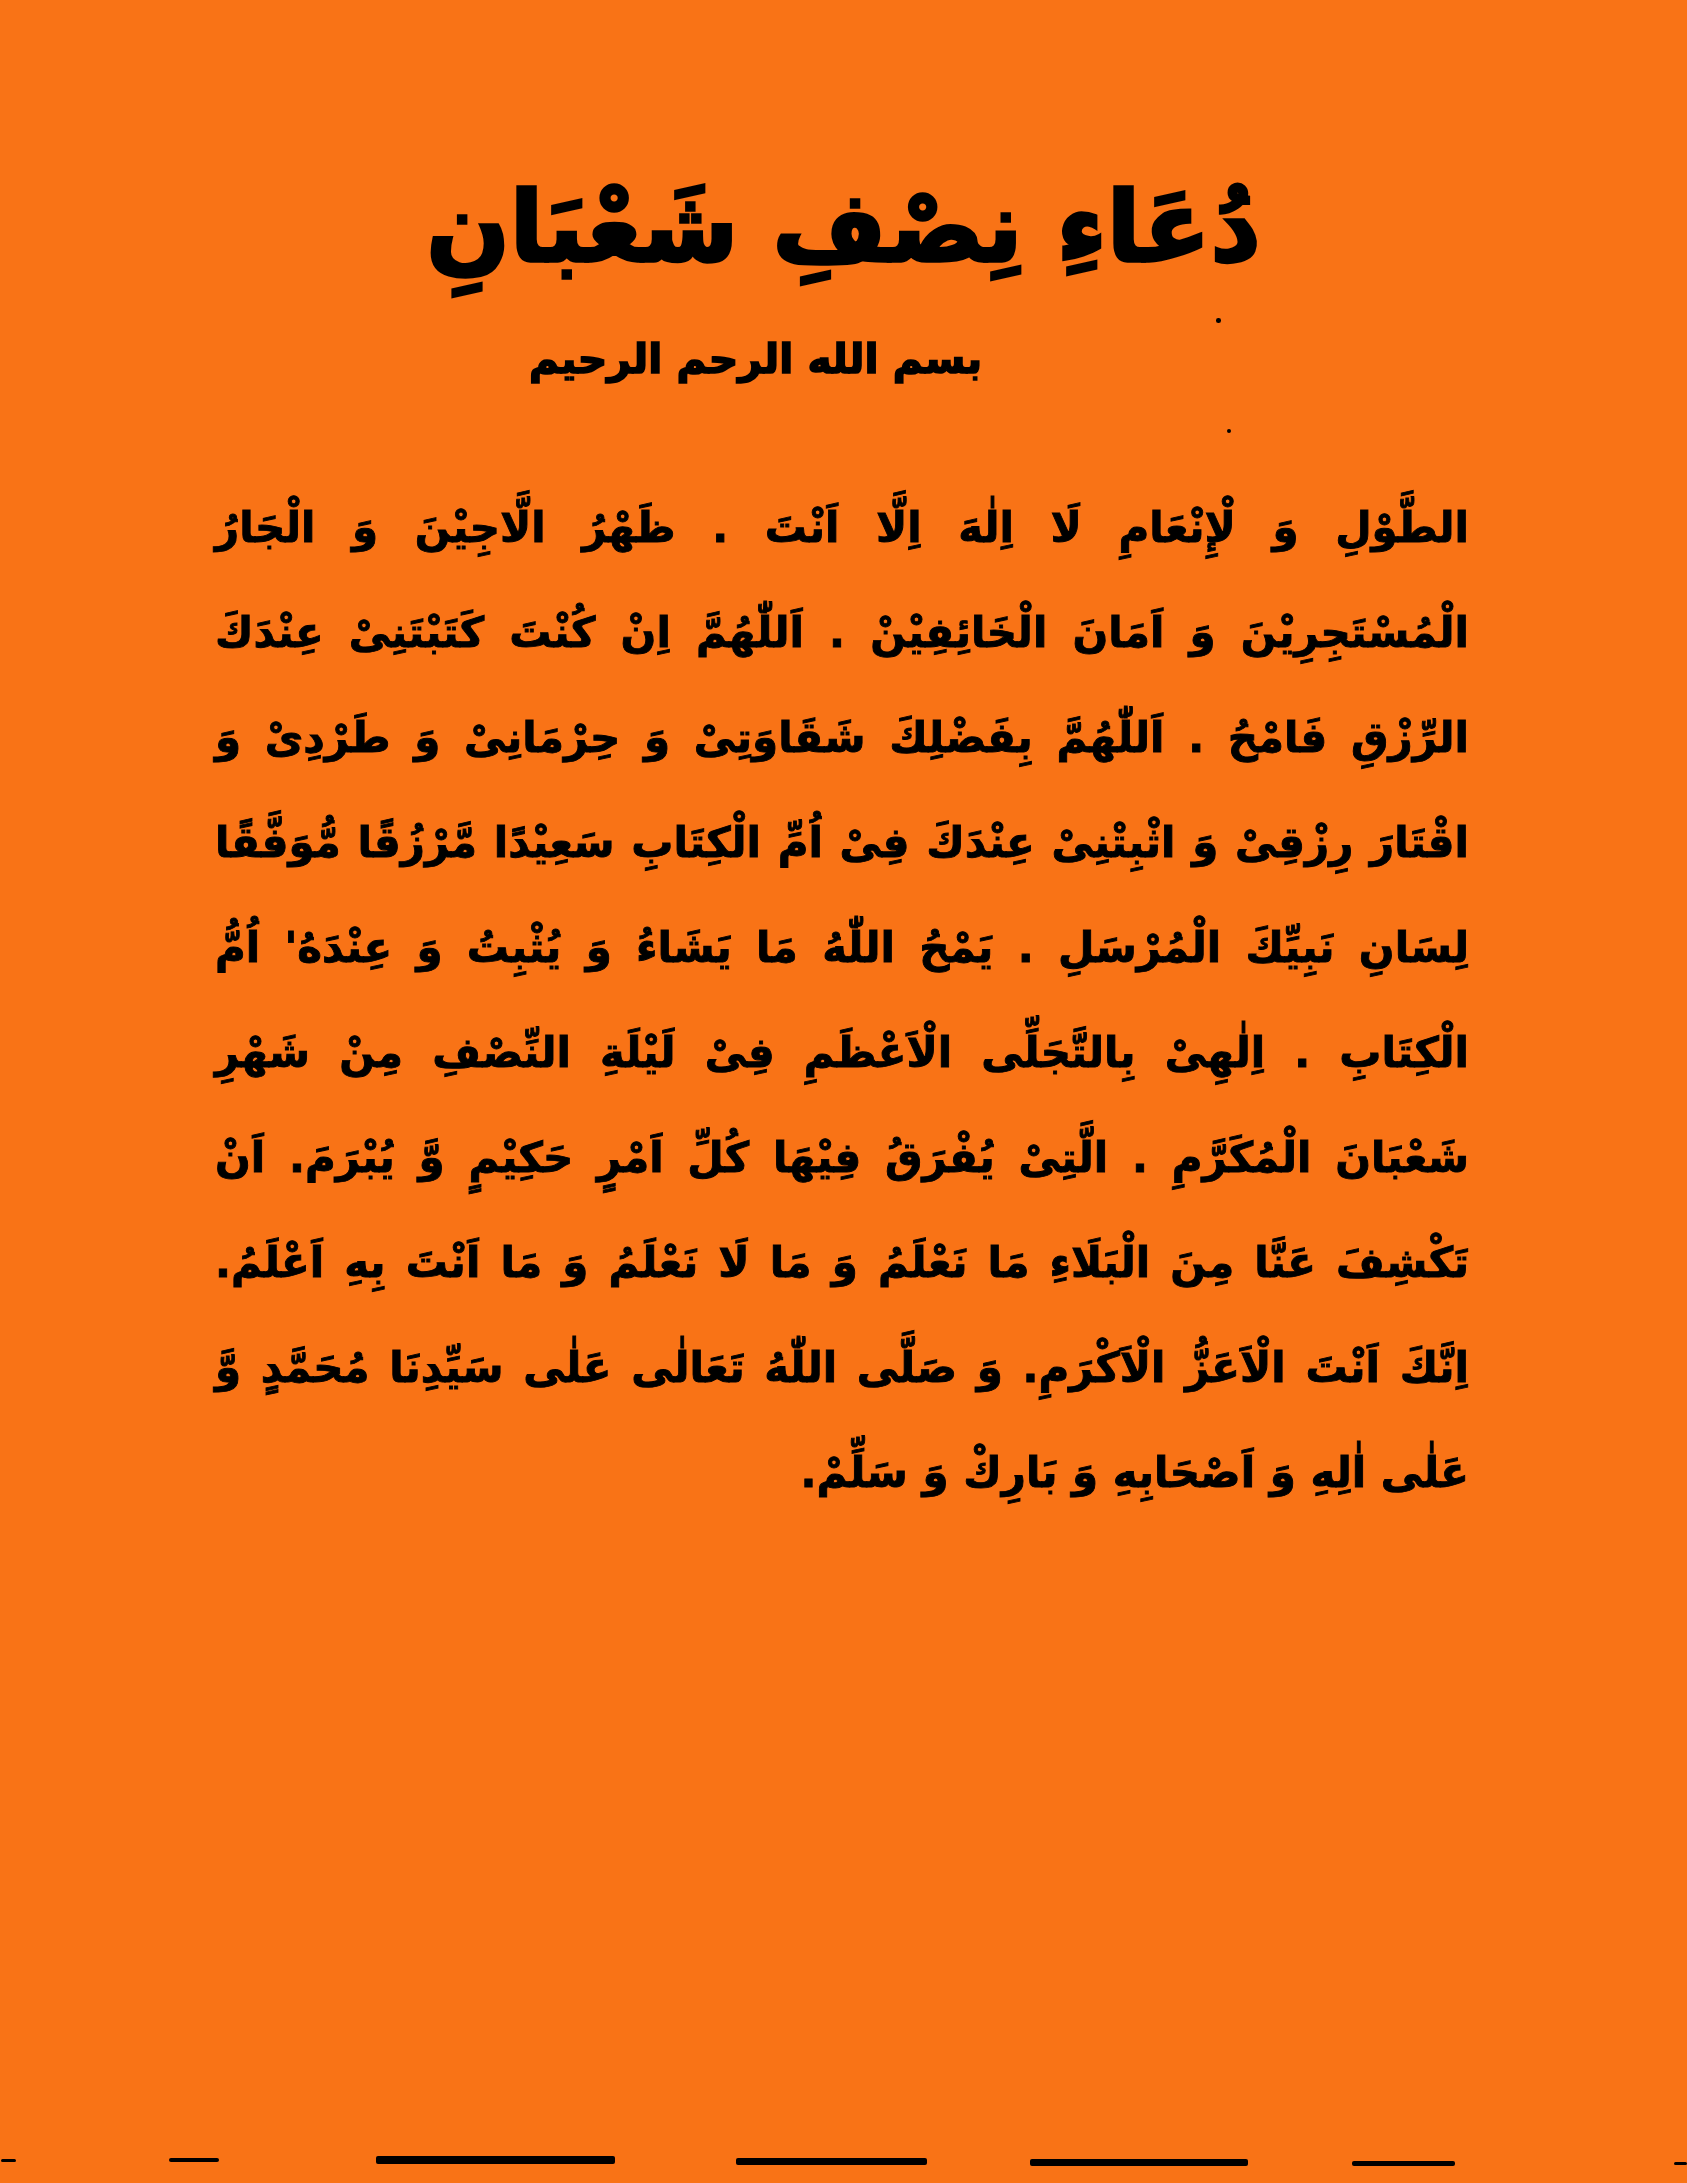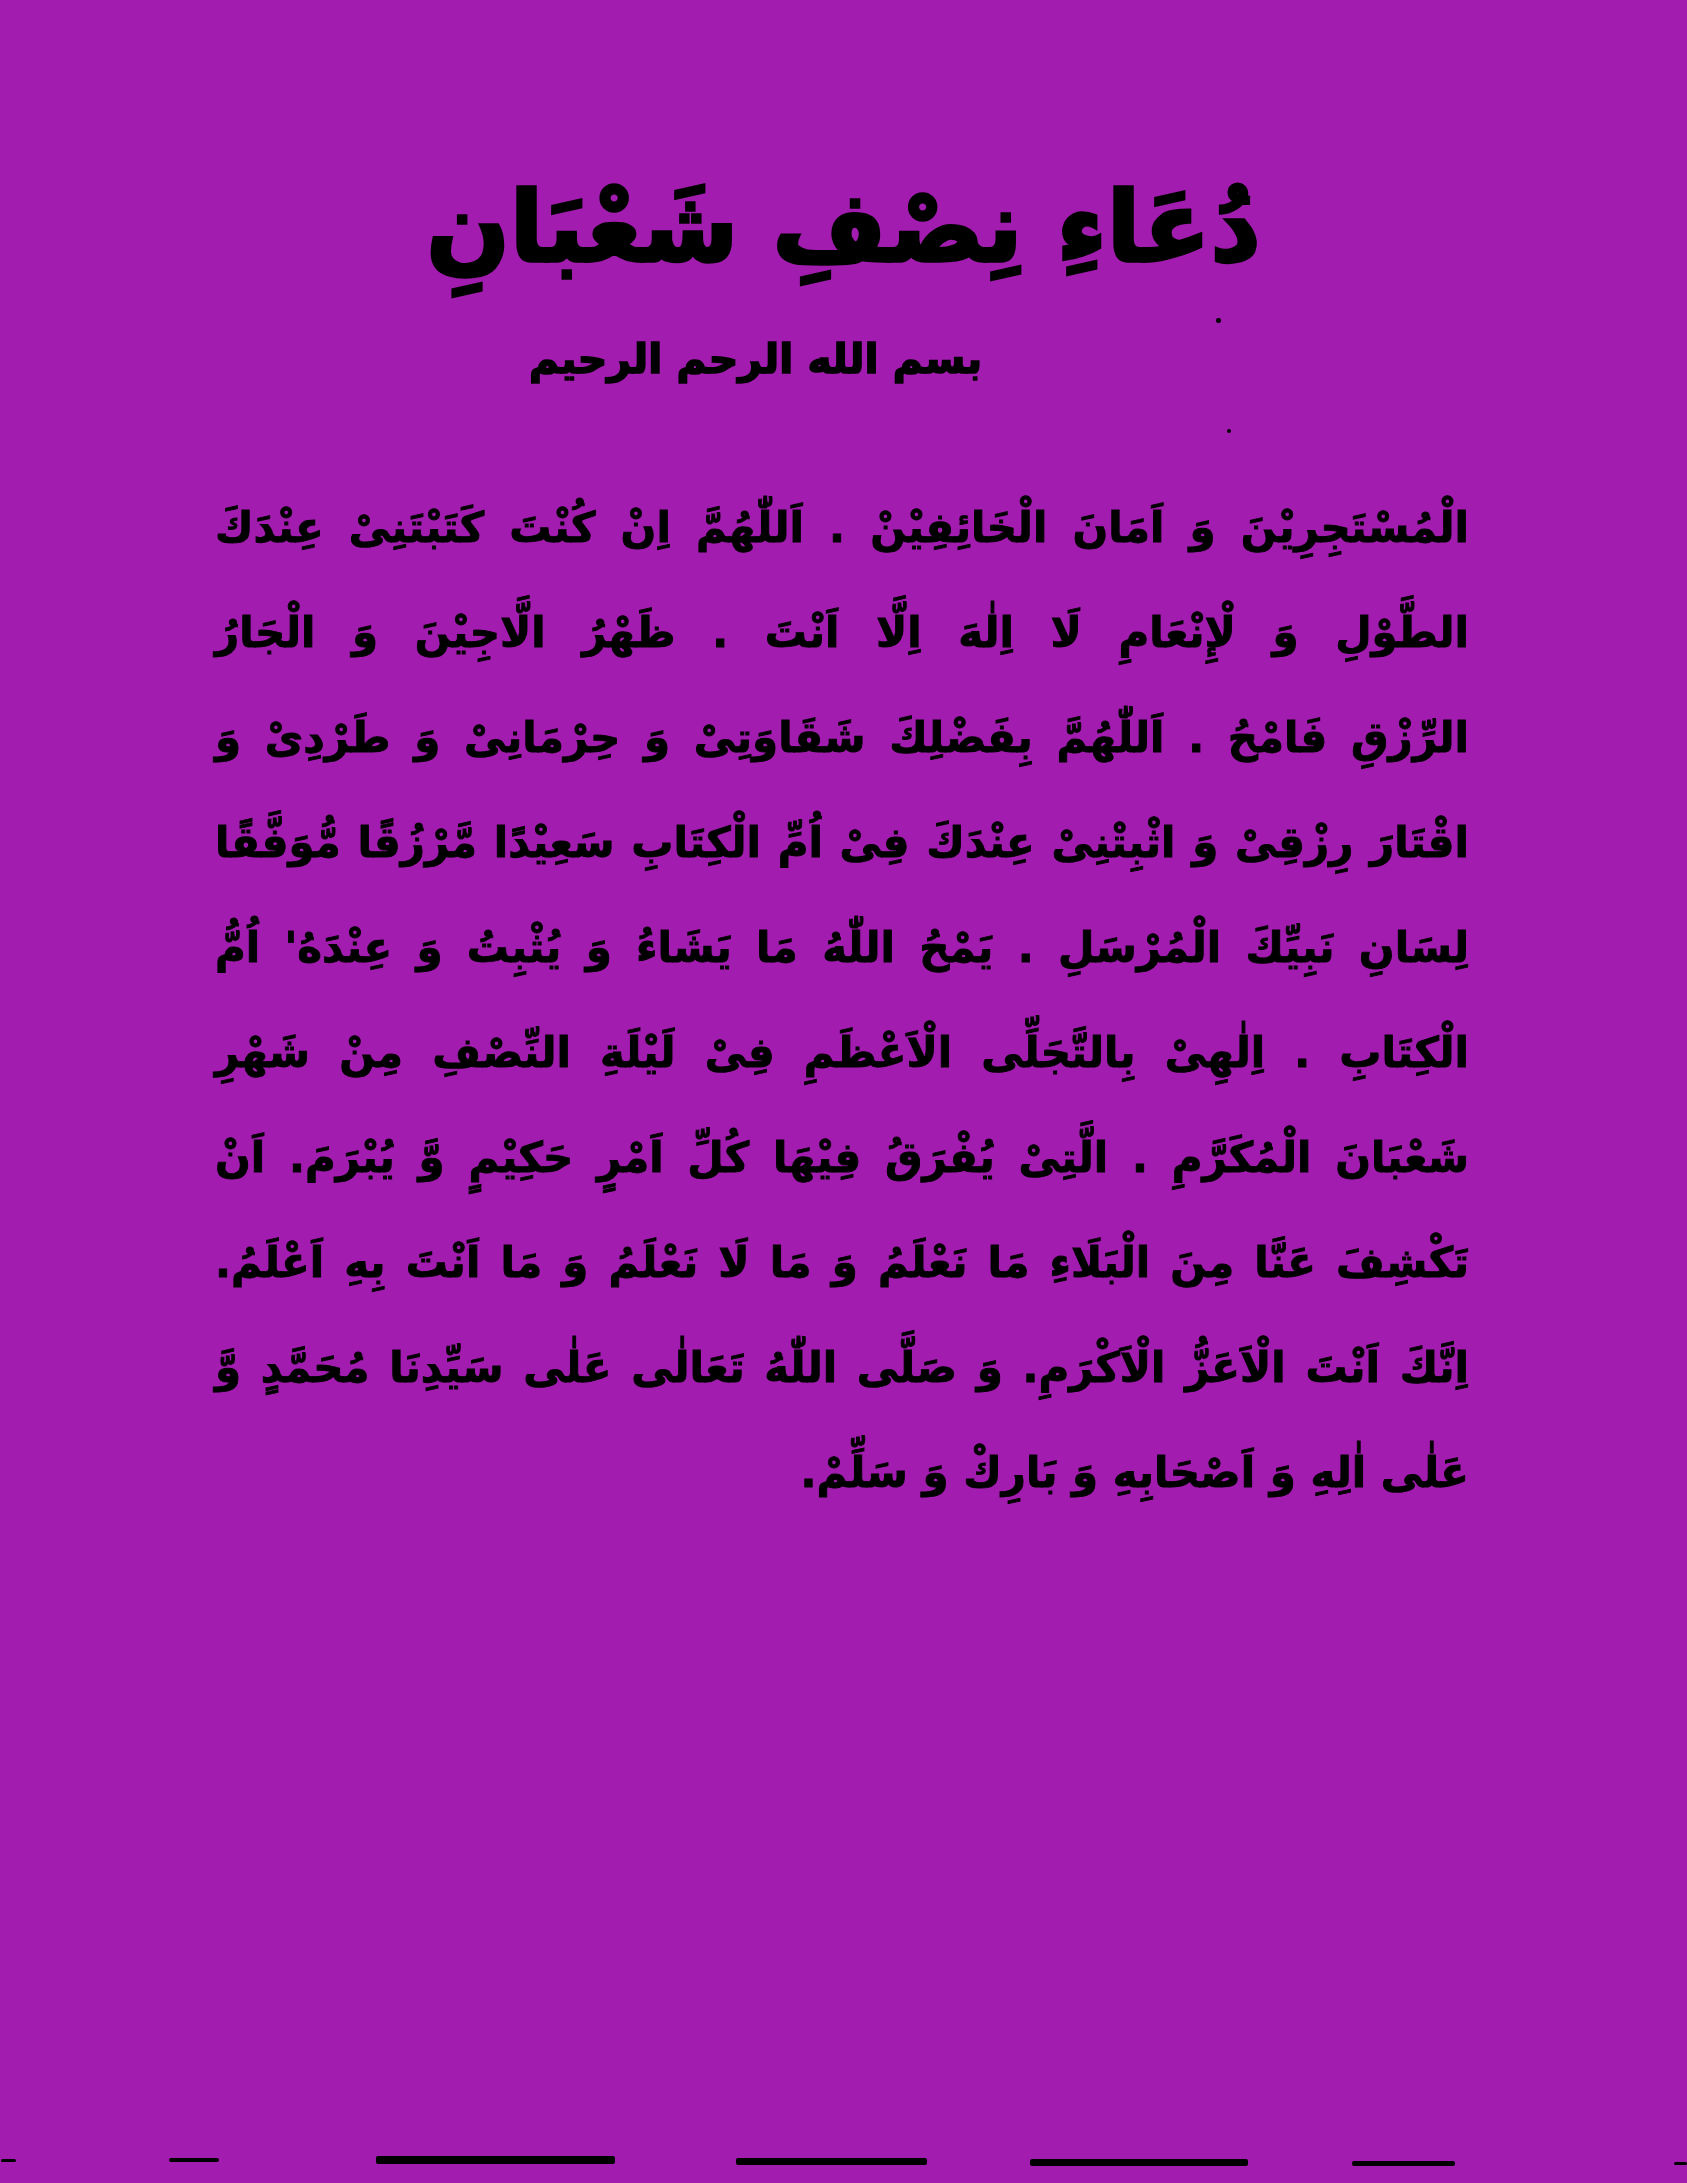--- a/index.html
+++ b/index.html
@@ -4,21 +4,21 @@
 <style>
   html, body {
     margin: 0;
     padding: 0;
     background: #e8e8e8;
   }
   .page {
     position: relative;
     width: 1687px;
     height: 2183px;
-    background: #a21caf;
+    background: #f97316;
     color: #000000;
     font-family: "DejaVu Sans", sans-serif;
     overflow: hidden;
     direction: rtl;
     text-decoration: underline;
   }
   .title {
     position: absolute;
     top: 169px;
     left: 0;
@@ -94,22 +94,22 @@
 </head>
 <body>
 
 <div class="page">
 
   <h1 class="title">دُعَاءِ نِصْفِ شَعْبَانِ</h1>
 
   <div class="bismillah">بسم الله الرحم الرحيم</div>
 
   <div class="body-text">
+    <div class="body-line">الطَّوْلِ وَ لْإِنْعَامِ لَا اِلٰهَ اِلَّا اَنْتَ . ظَهْرُ الَّاجِيْنَ وَ الْجَارُ</div>
     <div class="body-line">الْمُسْتَجِرِيْنَ وَ اَمَانَ الْخَائِفِيْنْ . اَللّٰهُمَّ اِنْ كُنْتَ كَتَبْتَنِىْ عِنْدَكَ</div>
-    <div class="body-line">الطَّوْلِ وَ لْإِنْعَامِ لَا اِلٰهَ اِلَّا اَنْتَ . ظَهْرُ الَّاجِيْنَ وَ الْجَارُ</div>
     <div class="body-line">الرِّزْقِ فَامْحُ . اَللّٰهُمَّ بِفَضْلِكَ شَقَاوَتِىْ وَ حِرْمَانِىْ وَ طَرْدِىْ وَ</div>
     <div class="body-line">اقْتَارَ رِزْقِىْ وَ اثْبِتْنِىْ عِنْدَكَ فِىْ اُمِّ الْكِتَابِ سَعِيْدًا مَّرْزُقًا مُّوَفَّقًا</div>
     <div class="body-line">لِسَانِ نَبِيِّكَ الْمُرْسَلِ . يَمْحُ اللّٰهُ مَا يَشَاءُ وَ يُثْبِتُ وَ عِنْدَهُ' اُمُّ</div>
     <div class="body-line">الْكِتَابِ . اِلٰهِىْ بِالتَّجَلِّى الْاَعْظَمِ فِىْ لَيْلَةِ النِّصْفِ مِنْ شَهْرِ</div>
     <div class="body-line">شَعْبَانَ الْمُكَرَّمِ . الَّتِىْ يُفْرَقُ فِيْهَا كُلِّ اَمْرٍ حَكِيْمٍ وَّ يُبْرَمَ. اَنْ</div>
     <div class="body-line">تَكْشِفَ عَنَّا مِنَ الْبَلَاءِ مَا نَعْلَمُ وَ مَا لَا نَعْلَمُ وَ مَا اَنْتَ بِهِ اَعْلَمُ.</div>
     <div class="body-line">اِنَّكَ اَنْتَ الْاَعَزُّ الْاَكْرَمِ. وَ صَلَّى اللّٰهُ تَعَالٰى عَلٰى سَيِّدِنَا مُحَمَّدٍ وَّ</div>
     <div class="body-line body-line--last">عَلٰى اٰلِهِ وَ اَصْحَابِهِ وَ بَارِكْ وَ سَلِّمْ.</div>
   </div>
 

